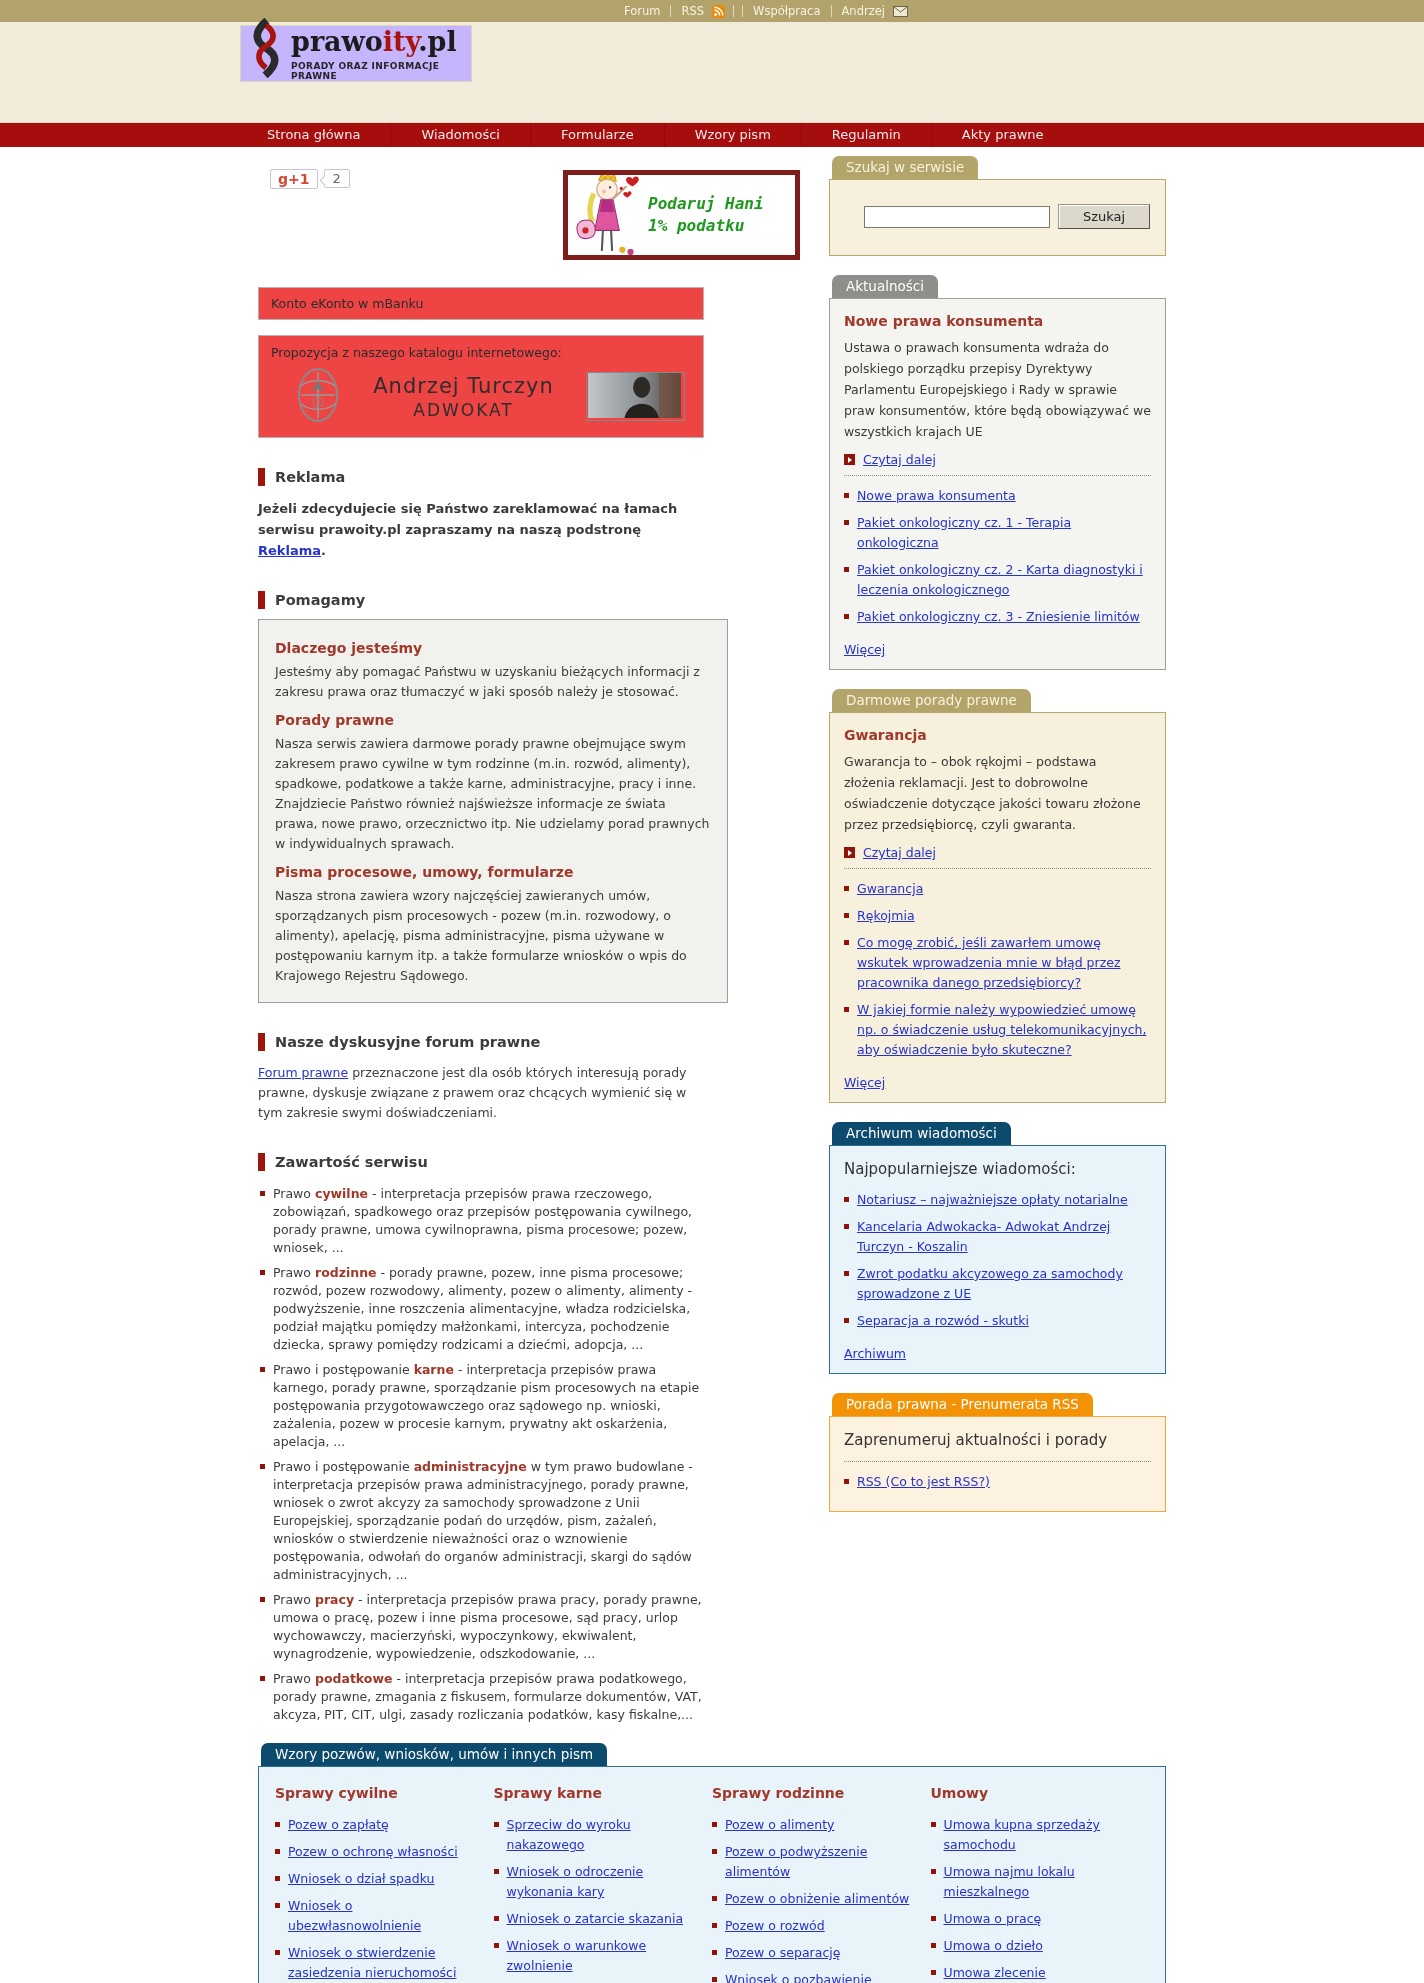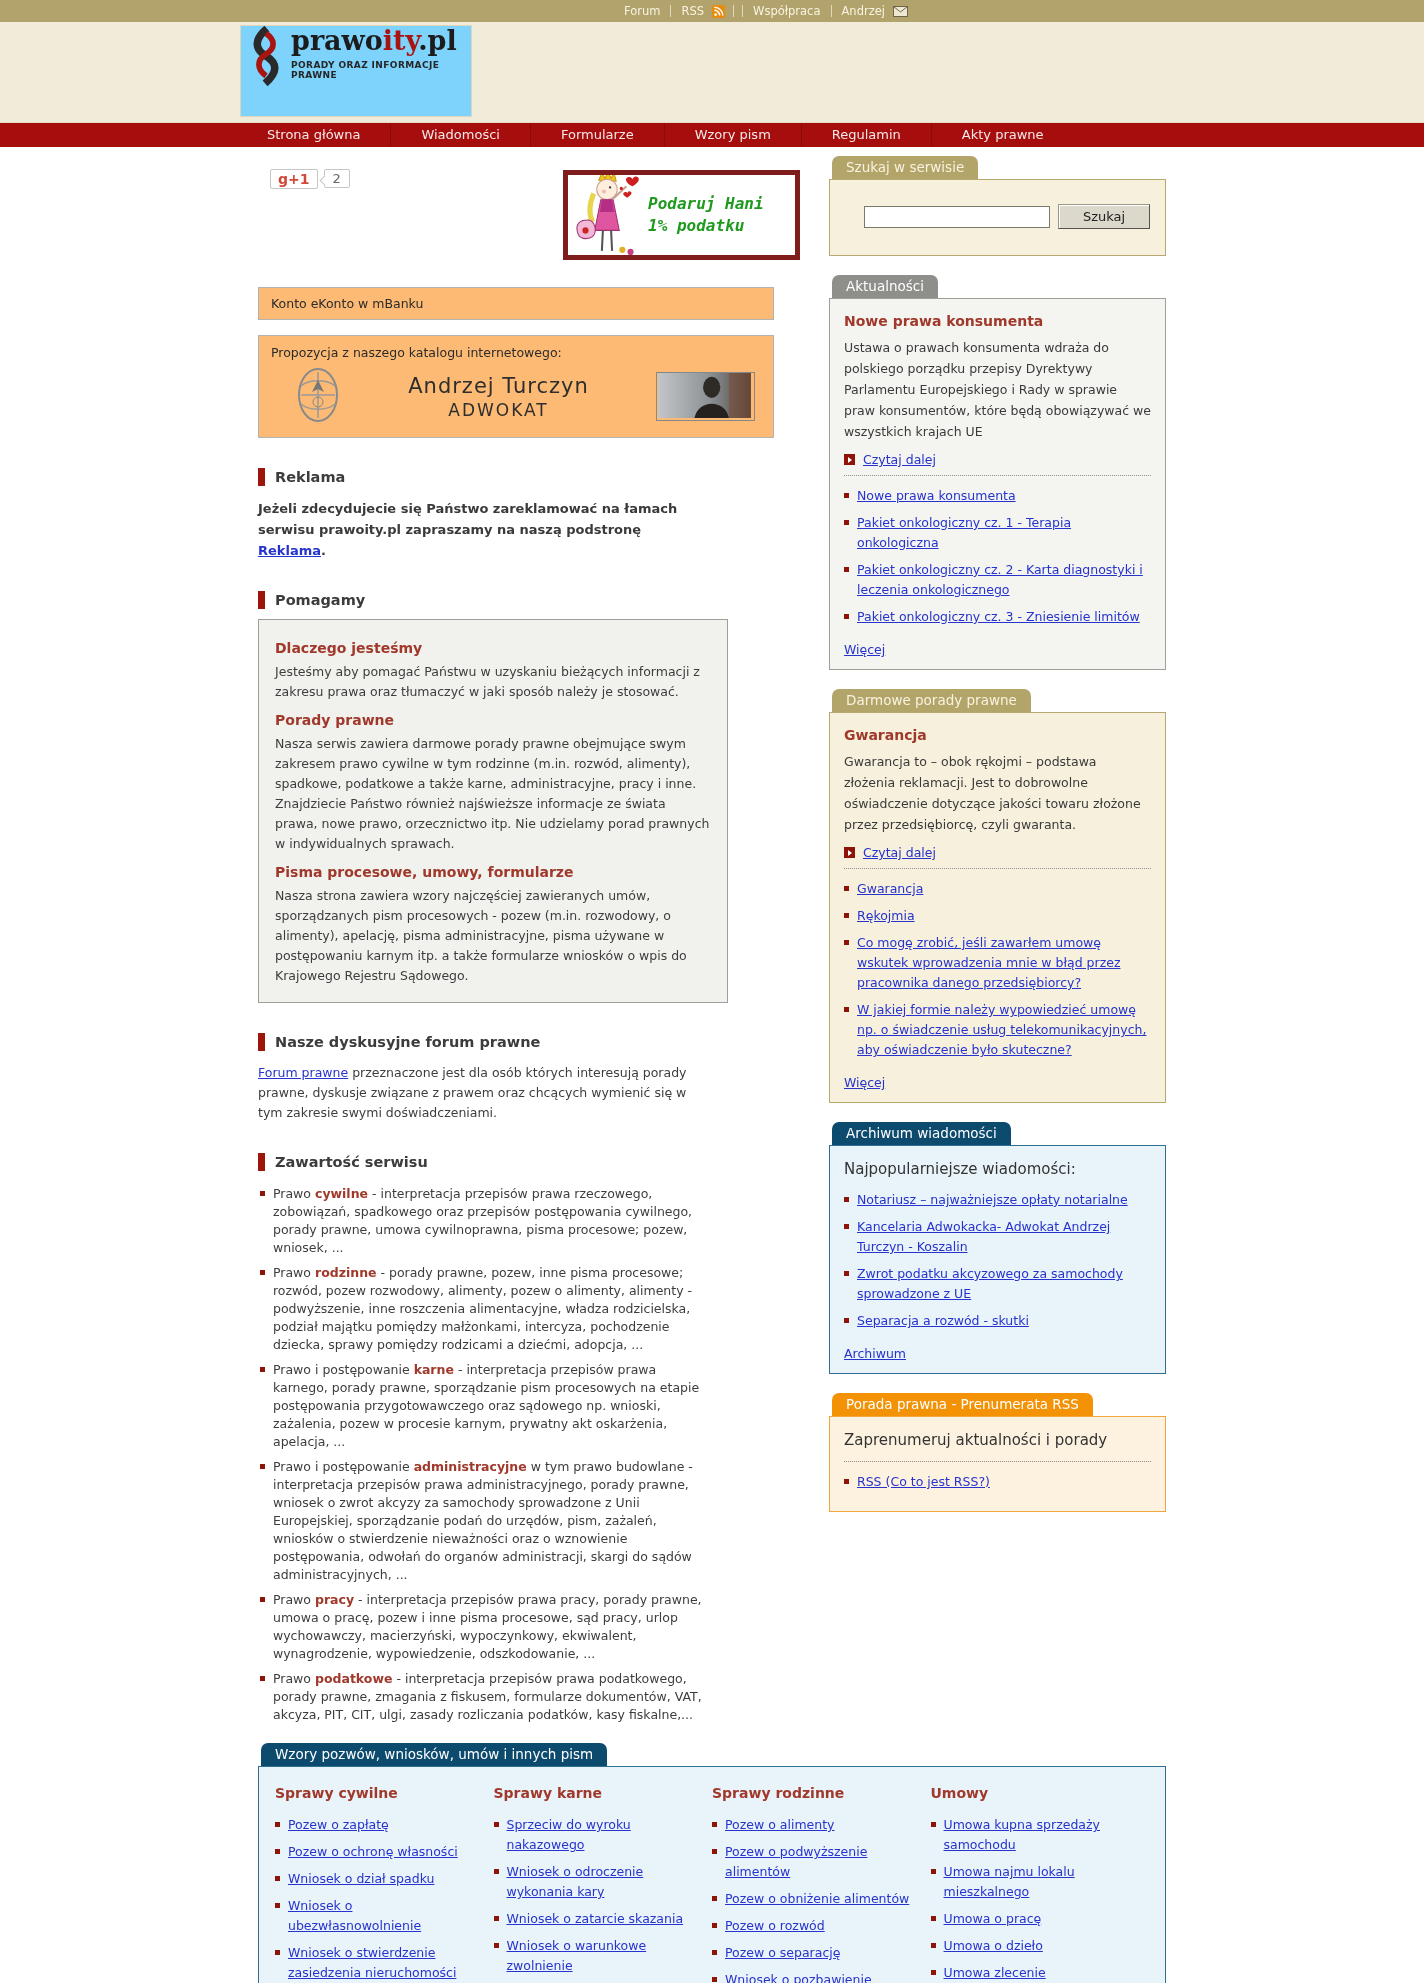--- a/index.html
+++ b/index.html
@@ -9,21 +9,21 @@
     position:relative;
   }
   a{color:#2633cc;text-decoration:underline;cursor:pointer;}
   
   .topbar{height:22px;background:#b2a36c;display:flex;align-items:center;justify-content:flex-end;padding-right:512px;font-size:11.5px;}
   .topbar a{color:#f7f3e0;text-decoration:none;margin:0 6px;}
   .topbar .sep{width:1px;height:12px;background:#ded8bd;margin:0 4px;display:inline-block;}
   .icon-slot{display:inline-flex;align-items:center;margin-left:2px;margin-right:4px;}
   
   .header{height:100px;background:#f1ecd9;border-bottom:1px solid #e2dcc4;}
-  .logo-box{position:absolute;left:240px;top:25px;width:232px;height:92px;background:#7dd3fc;border:1px solid #ddd6bd;display:flex;align-items:flex-start;padding:0 8px;box-sizing:border-box;}
+  .logo-box{position:absolute;left:240px;top:25px;width:232px;height:57px;background:#c4b5fd;border:1px solid #ddd6bd;display:flex;align-items:flex-end;padding:0 8px;box-sizing:border-box;}
   .logo-text-wrap{margin-left:8px;}
   .logo-word{font-family:"DejaVu Serif",serif;font-weight:bold;font-size:27px;color:#1c1c1c;line-height:30px;}
   .logo-word .red{color:#a81410;}
   .logo-tagline{font-size:9px;font-weight:bold;color:#262626;letter-spacing:0.4px;margin-top:4px;}
   
   .nav{height:24px;background:#a60d0d;display:flex;align-items:center;padding-left:237px;}
   .nav a{color:#f4e9e9;text-decoration:none;font-size:13px;padding:4px 30px;line-height:16px;}
   .nav a + a{border-left:1px solid #8c0a0a;}
   
   .page-content{margin-left:258px;width:908px;position:relative;}
@@ -32,21 +32,21 @@
   .sidebar{float:right;width:337px;padding-top:9px;}
   
   .social-row{position:relative;height:112px;}
   .gplus-wrap{position:absolute;left:12px;top:6px;display:flex;align-items:flex-start;}
   .gplus-btn{border:1px solid #c6c6c6;background:#fff;border-radius:2px;padding:1px 7px;font-size:14px;font-weight:bold;color:#d14836;}
   .gplus-count{border:1px solid #c6c6c6;background:#fff;border-radius:2px;margin-left:6px;padding:1px 8px;font-size:13px;color:#666;position:relative;}
   .gplus-count:before{content:"";position:absolute;left:-4px;top:7px;width:6px;height:6px;background:#fff;border-left:1px solid #c6c6c6;border-bottom:1px solid #c6c6c6;transform:rotate(45deg);}
   .ad-banner{position:absolute;left:305px;top:7px;width:237px;height:90px;background:#fff;border:5px solid #7f1d1d;display:flex;align-items:center;box-sizing:border-box;overflow:hidden;}
   .ad-text{font-family:"DejaVu Sans Mono",monospace;font-style:italic;font-weight:bold;color:#1e9a1e;font-size:16px;line-height:22px;white-space:nowrap;}
   
-  .promo-box{width:516px;border:1px solid #b3b3b3;background:#fdba74;box-sizing:border-box;}
+  .promo-box{width:446px;border:1px solid #b3b3b3;background:#ef4444;box-sizing:border-box;}
   .mbank-box{margin-top:12px;padding:8px 12px;font-size:12.5px;color:#2b2b2b;}
   .catalog-box{margin-top:15px;padding:9px 12px 10px;}
   .catalog-intro{font-size:12.5px;color:#2b2b2b;}
   .catalog-row{display:flex;align-items:center;margin-top:6px;}
   .crest{margin-left:24px;}
   .advocate{flex:1;text-align:center;color:#2e2e2e;}
   .advocate-name{font-size:21px;letter-spacing:1px;line-height:26px;}
   .advocate-title{font-size:17px;letter-spacing:2px;line-height:22px;}
   .advocate-photo{width:97px;height:47px;margin-right:6px;border:1px solid #888;line-height:0;}
   

